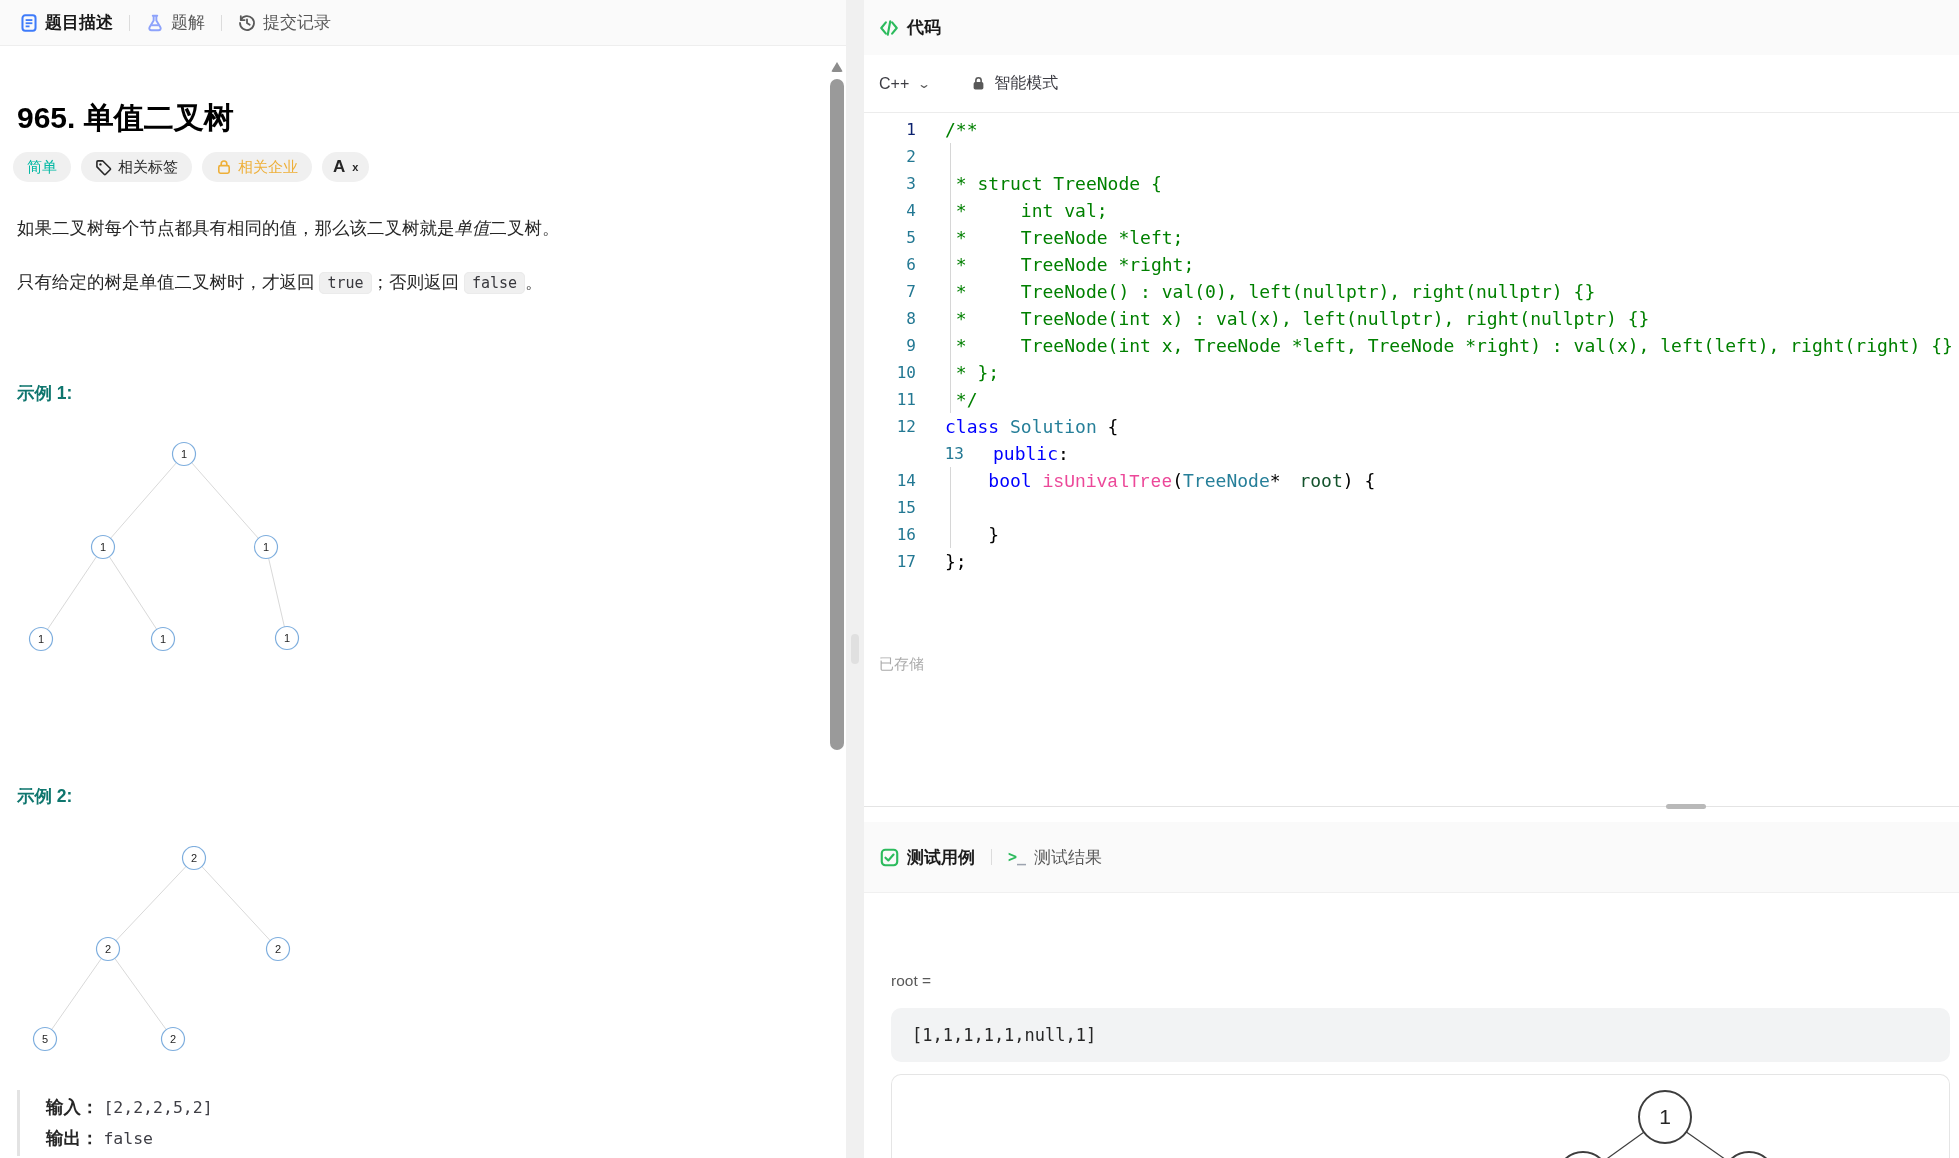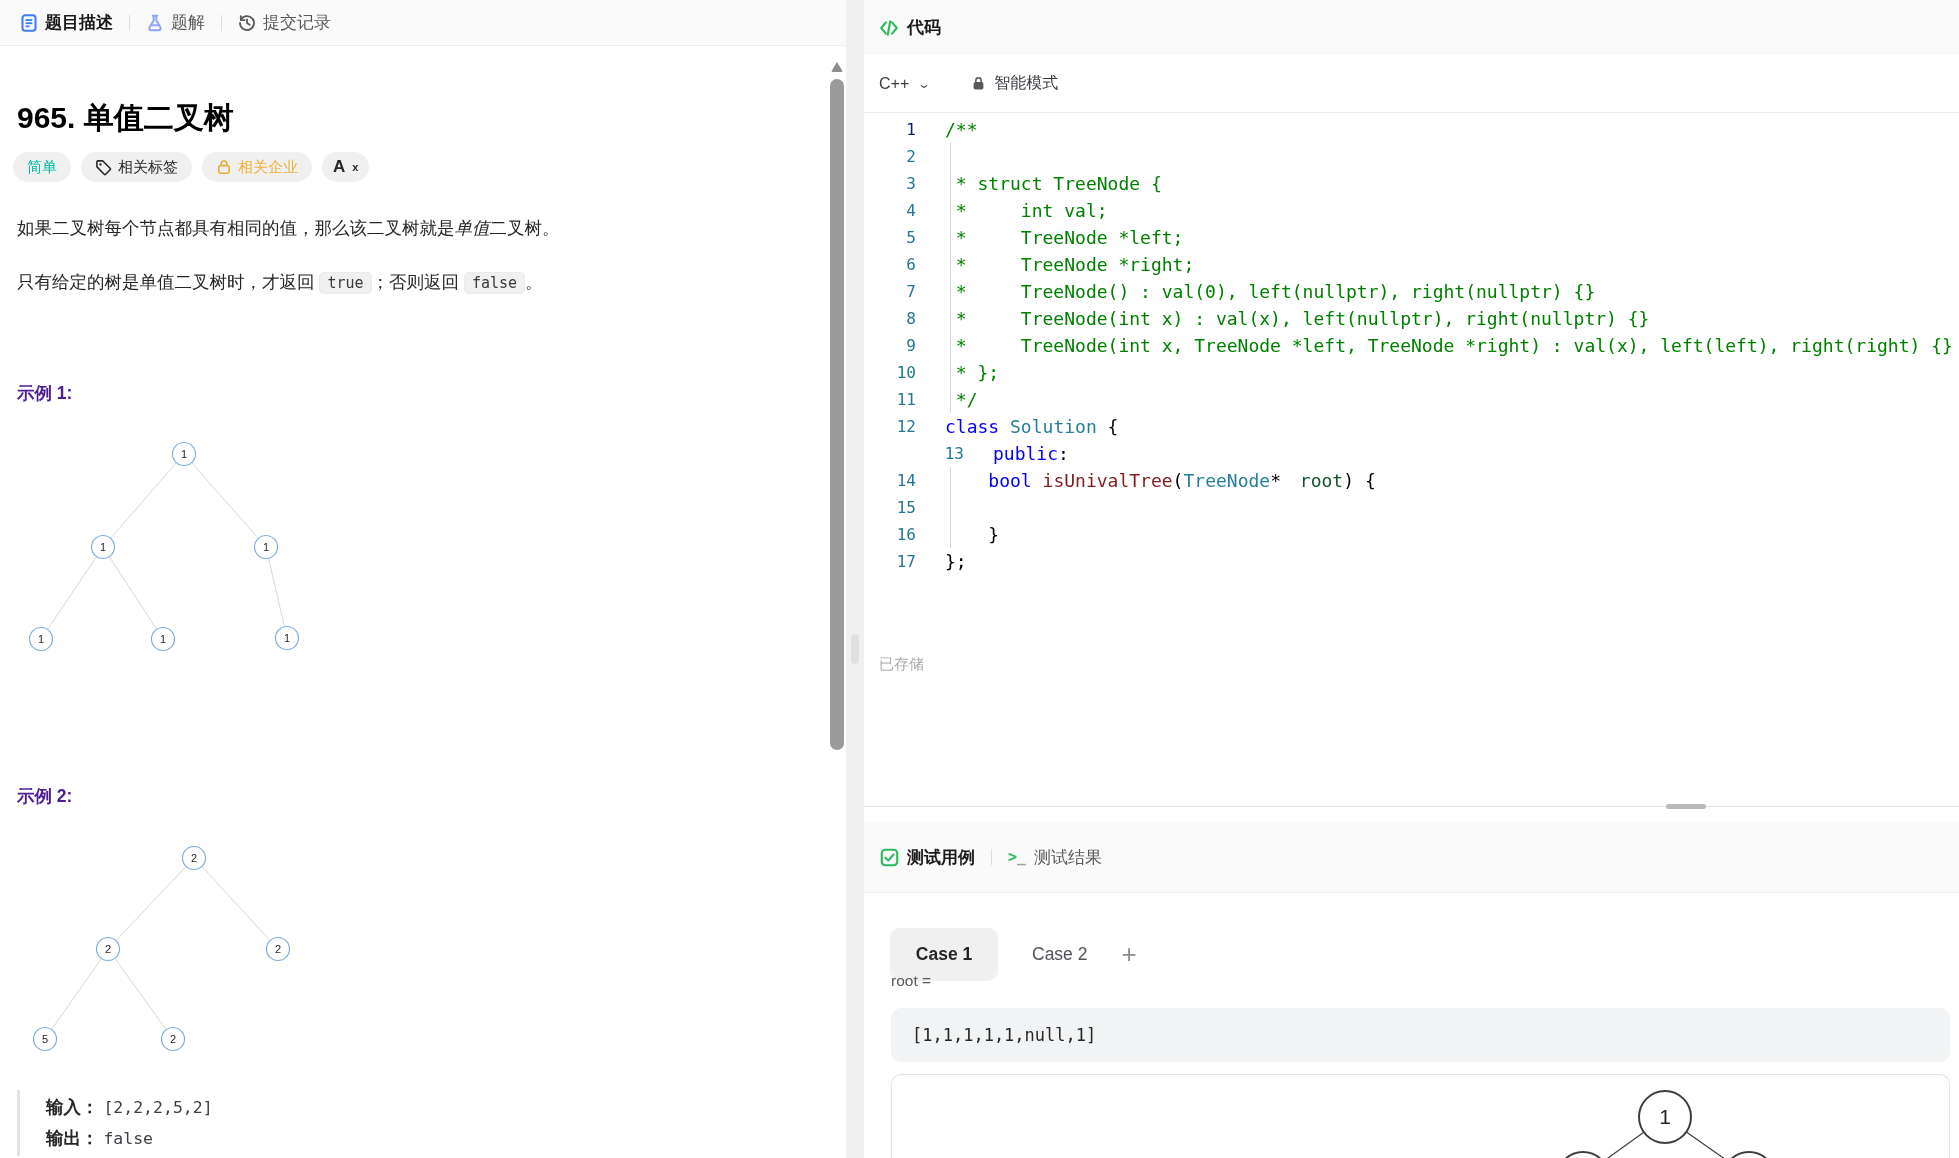--- a/index.html
+++ b/index.html
@@ -22,21 +22,21 @@
     padding:0 14px; font-size:15px; color:#262626; gap:6px; cursor:pointer; }
   .pill.diff { color:#00b8a3; }
   .pill.comp { color:#eeaf38; }
   .pill.ax { padding:0 11px; font-weight:bold; color:#262626; }
   .ax-small { font-size:11px; font-weight:bold; margin-left:1px; }
 
   .para { position:absolute; left:17px; width:640px; font-size:17.5px; line-height:28px; color:#262626; }
   .para em { font-style:italic; }
   .chip { background:#f0f0f0; border:1px solid #ebebeb; border-radius:5px; padding:1px 7px;
     font-family:"DejaVu Sans Mono","Liberation Mono",monospace; font-size:15px; color:#38383d; }
-  .ex-label { position:absolute; left:17px; font-size:17.5px; font-weight:bold; color:#4c1d95; }
+  .ex-label { position:absolute; left:17px; font-size:17.5px; font-weight:bold; color:#0f766e; }
 
   .tree-svg { position:absolute; left:0; }
   .tree-svg circle { fill:#fff; stroke:#7eaede; stroke-width:1.2; }
   .tree-svg line { stroke:#d9d9d9; stroke-width:1; }
   .tree-svg text { font-size:11px; fill:#262626; font-family:"Liberation Sans",sans-serif; }
 
   .ex-block { position:absolute; left:17px; width:620px; border-left:3px solid #e3e3e3; padding:2px 0 2px 26px; }
   .ex-line { font-size:17.5px; line-height:30px; color:#262626; }
   .ex-line b { font-weight:bold; }
   .ex-val { font-family:"DejaVu Sans Mono","Liberation Mono",monospace; font-size:16.5px; color:#3f3f46; }
@@ -60,21 +60,21 @@
   .mode { display:flex; align-items:center; gap:8px; margin-left:42px; font-size:16px; color:#3c3c43; }
 
   .editor { position:absolute; left:0; top:112px; width:1095px; height:660px; border-top:1px solid #ececec; background:#fff; }
   .code-row { position:absolute; left:0; width:1095px; height:27px; }
   .code-gutter { position:absolute; left:0; top:0; width:52px; text-align:right; font-family:"DejaVu Sans Mono","Liberation Mono",monospace;
     font-size:16px; line-height:27px; color:#237893; }
   .code-gutter.active { color:#0b216f; }
   .code-text { position:absolute; left:81px; top:0; white-space:pre; font-family:"DejaVu Sans Mono","Liberation Mono",monospace;
     font-size:18px; line-height:27px; color:#000; }
   .tok-c { color:#008000; } .tok-k { color:#0000ff; } .tok-t { color:#267f99; }
-  .tok-f { color:#7f1d1d; } .tok-v { color:#14532d;margin-left:8px; } .tok-p { color:#000; }
+  .tok-f { color:#ec4899;font-family:Liberation Mono, monospace; } .tok-v { color:#14532d;margin-left:8px; } .tok-p { color:#000; }
   .indent-guide { position:absolute; width:1px; background:#d6d6d6; left:86px; }
 
   .saved { position:absolute; left:15px; top:655px; font-size:15px; color:#ababab; }
 
   .h-split { position:absolute; left:864px; top:806px; width:1095px; height:1px; background:#e4e4e4; }
   .h-split-handle { position:absolute; left:1666px; top:804px; width:40px; height:5px; background:#b9b9b9; border-radius:3px; cursor:row-resize; }
 
   .test-header { position:absolute; left:864px; top:822px; width:1095px; height:71px; background:#fafafa;
     border-bottom:1px solid #f0f0f0; display:flex; align-items:center; padding-left:16px; }
   .test-tab { display:flex; align-items:center; gap:8px; font-size:17px; color:#595959; cursor:pointer; }
@@ -348,25 +348,20 @@
       </span>
       <span>测试用例</span>
     </div>
     <div class="tab-div" style="margin:0 16px;"></div>
     <div class="test-tab">
       <span class="term-icon"><span class="gt">&gt;</span><span class="us">_</span></span>
       <span>测试结果</span>
     </div>
   </div>
 
-  <div class="case-row">
-    <div class="case-chip">Case 1</div>
-    <div class="case-plain">Case 2</div>
-    <div class="case-add">+</div>
-  </div>
 
   <div class="param-label">root =</div>
 
   <div class="test-input">
     <span>[1,1,1,1,1,null,1]</span>
   </div>
 
   <div class="test-treebox">
     <svg class="big-tree" width="1057" height="84" viewBox="0 0 1057 84">
       <line x1="773" y1="42" x2="691" y2="101"></line>

